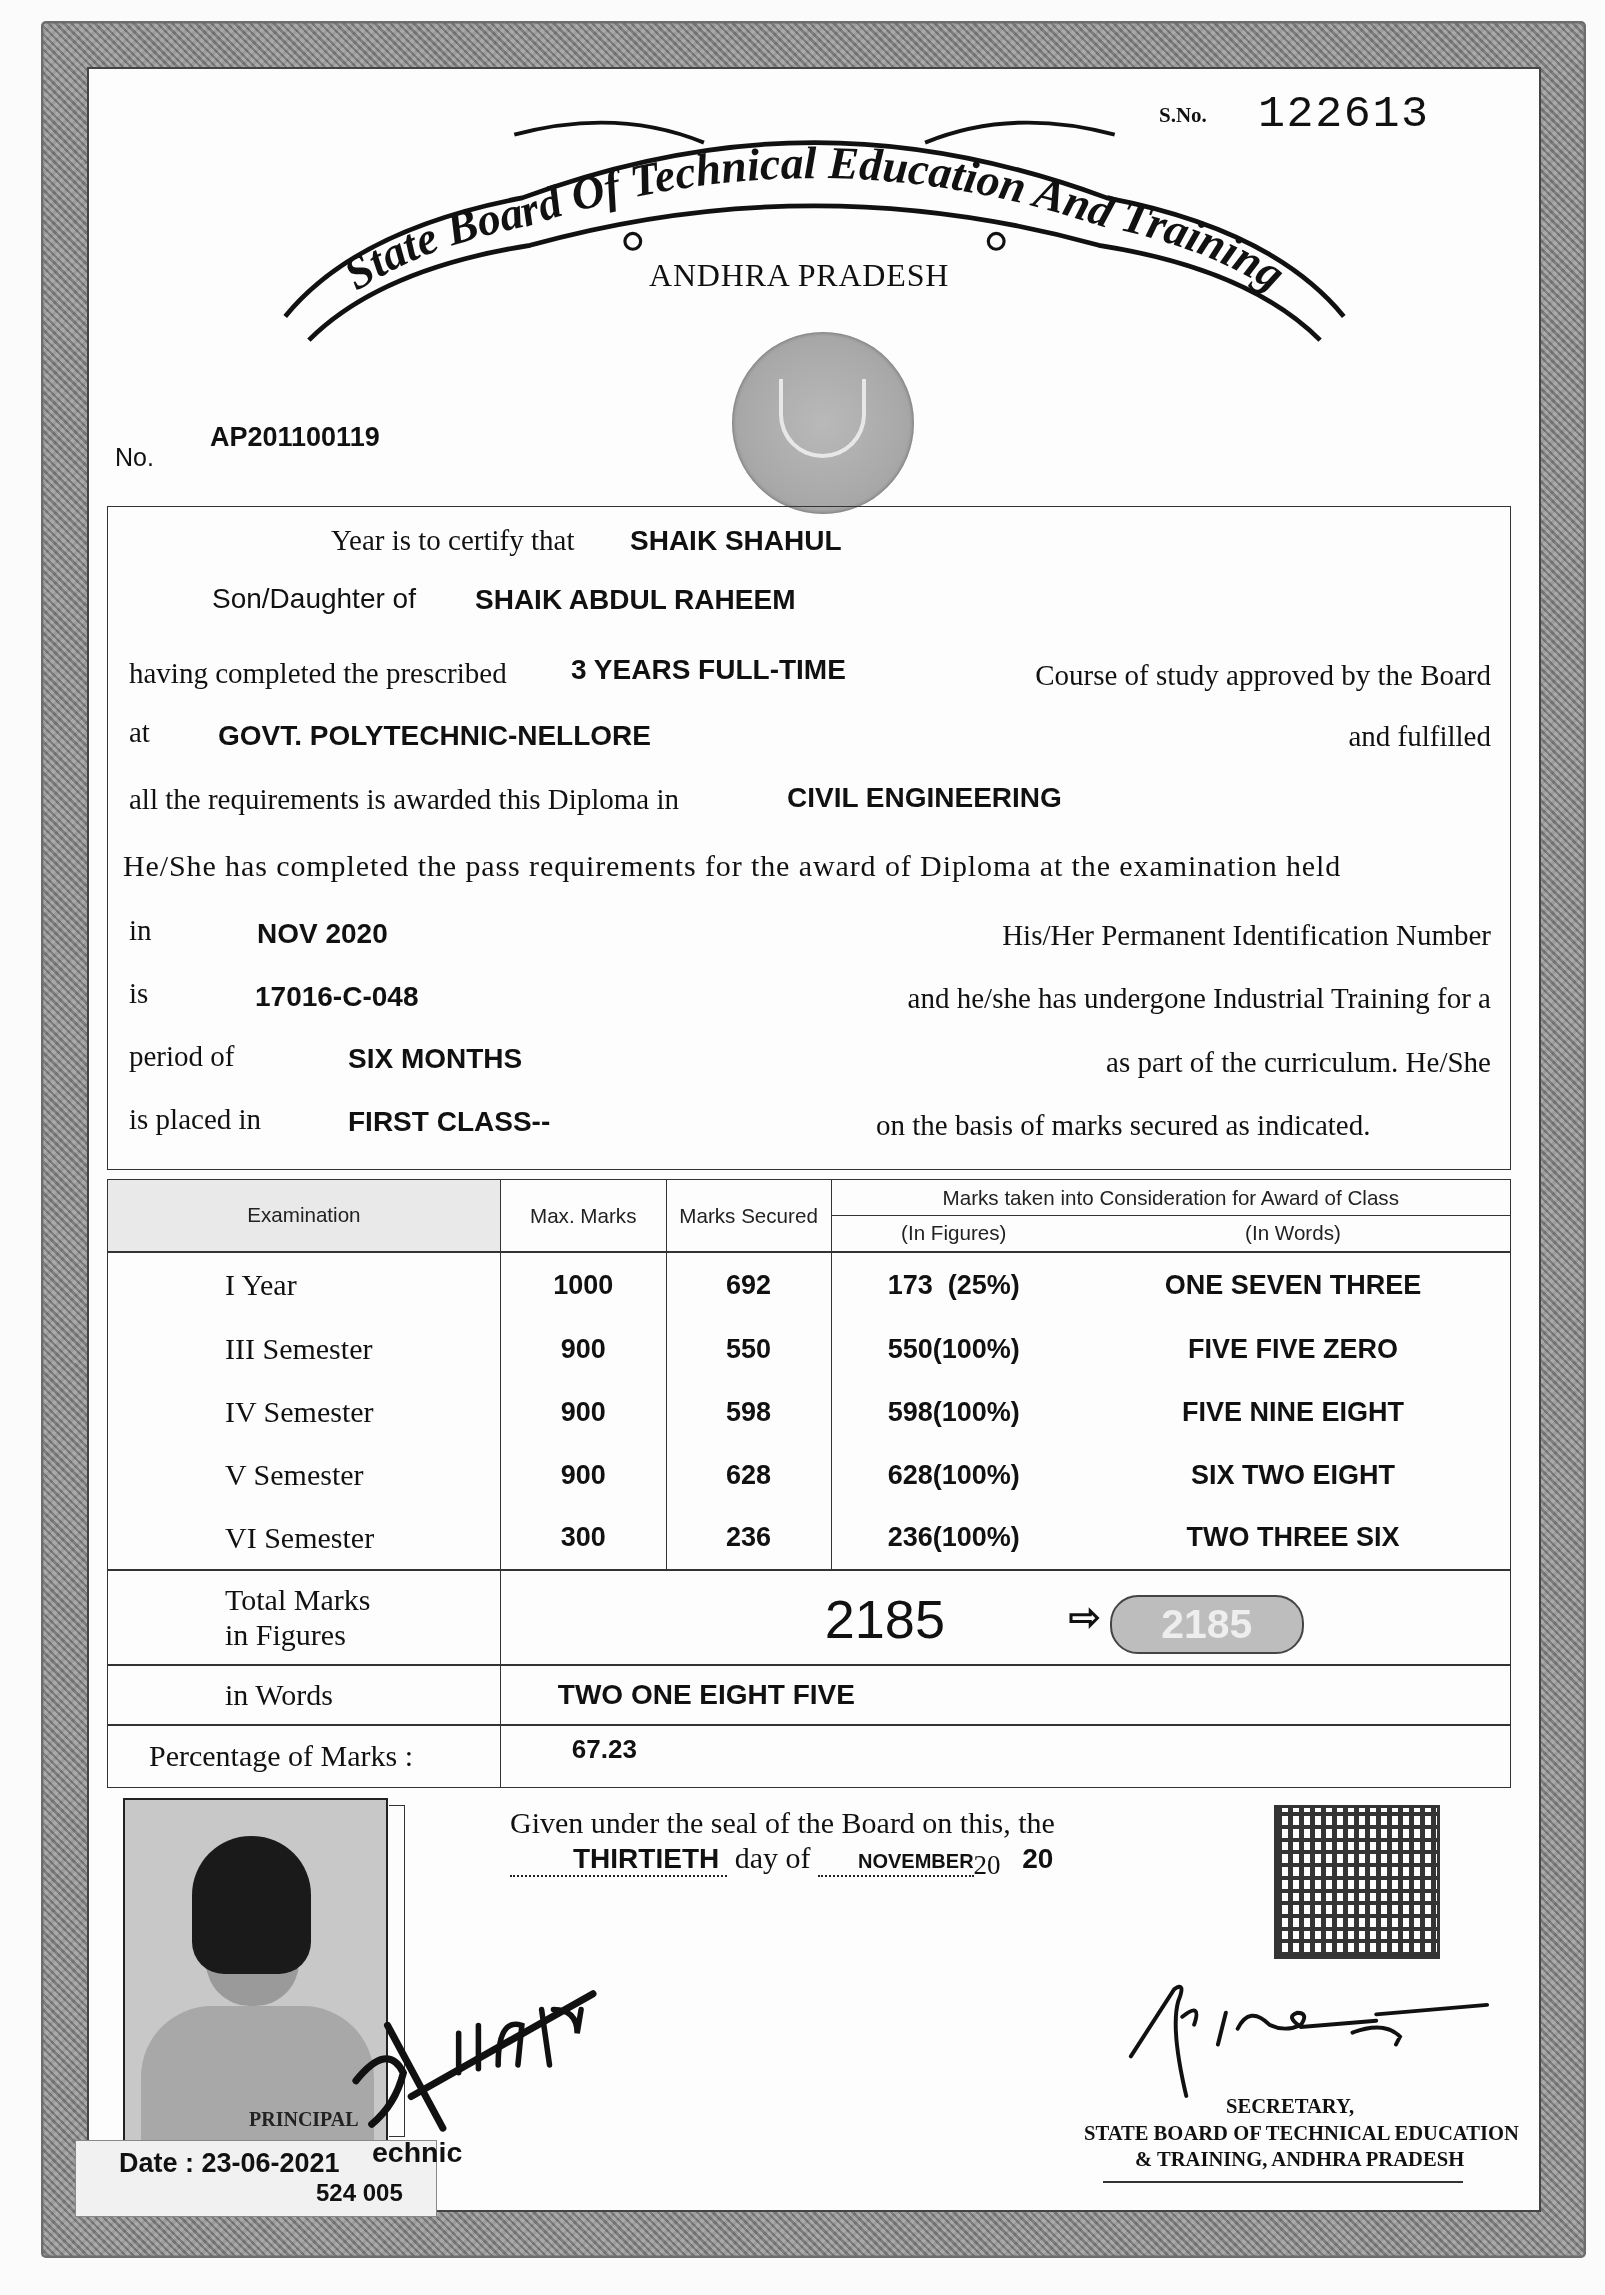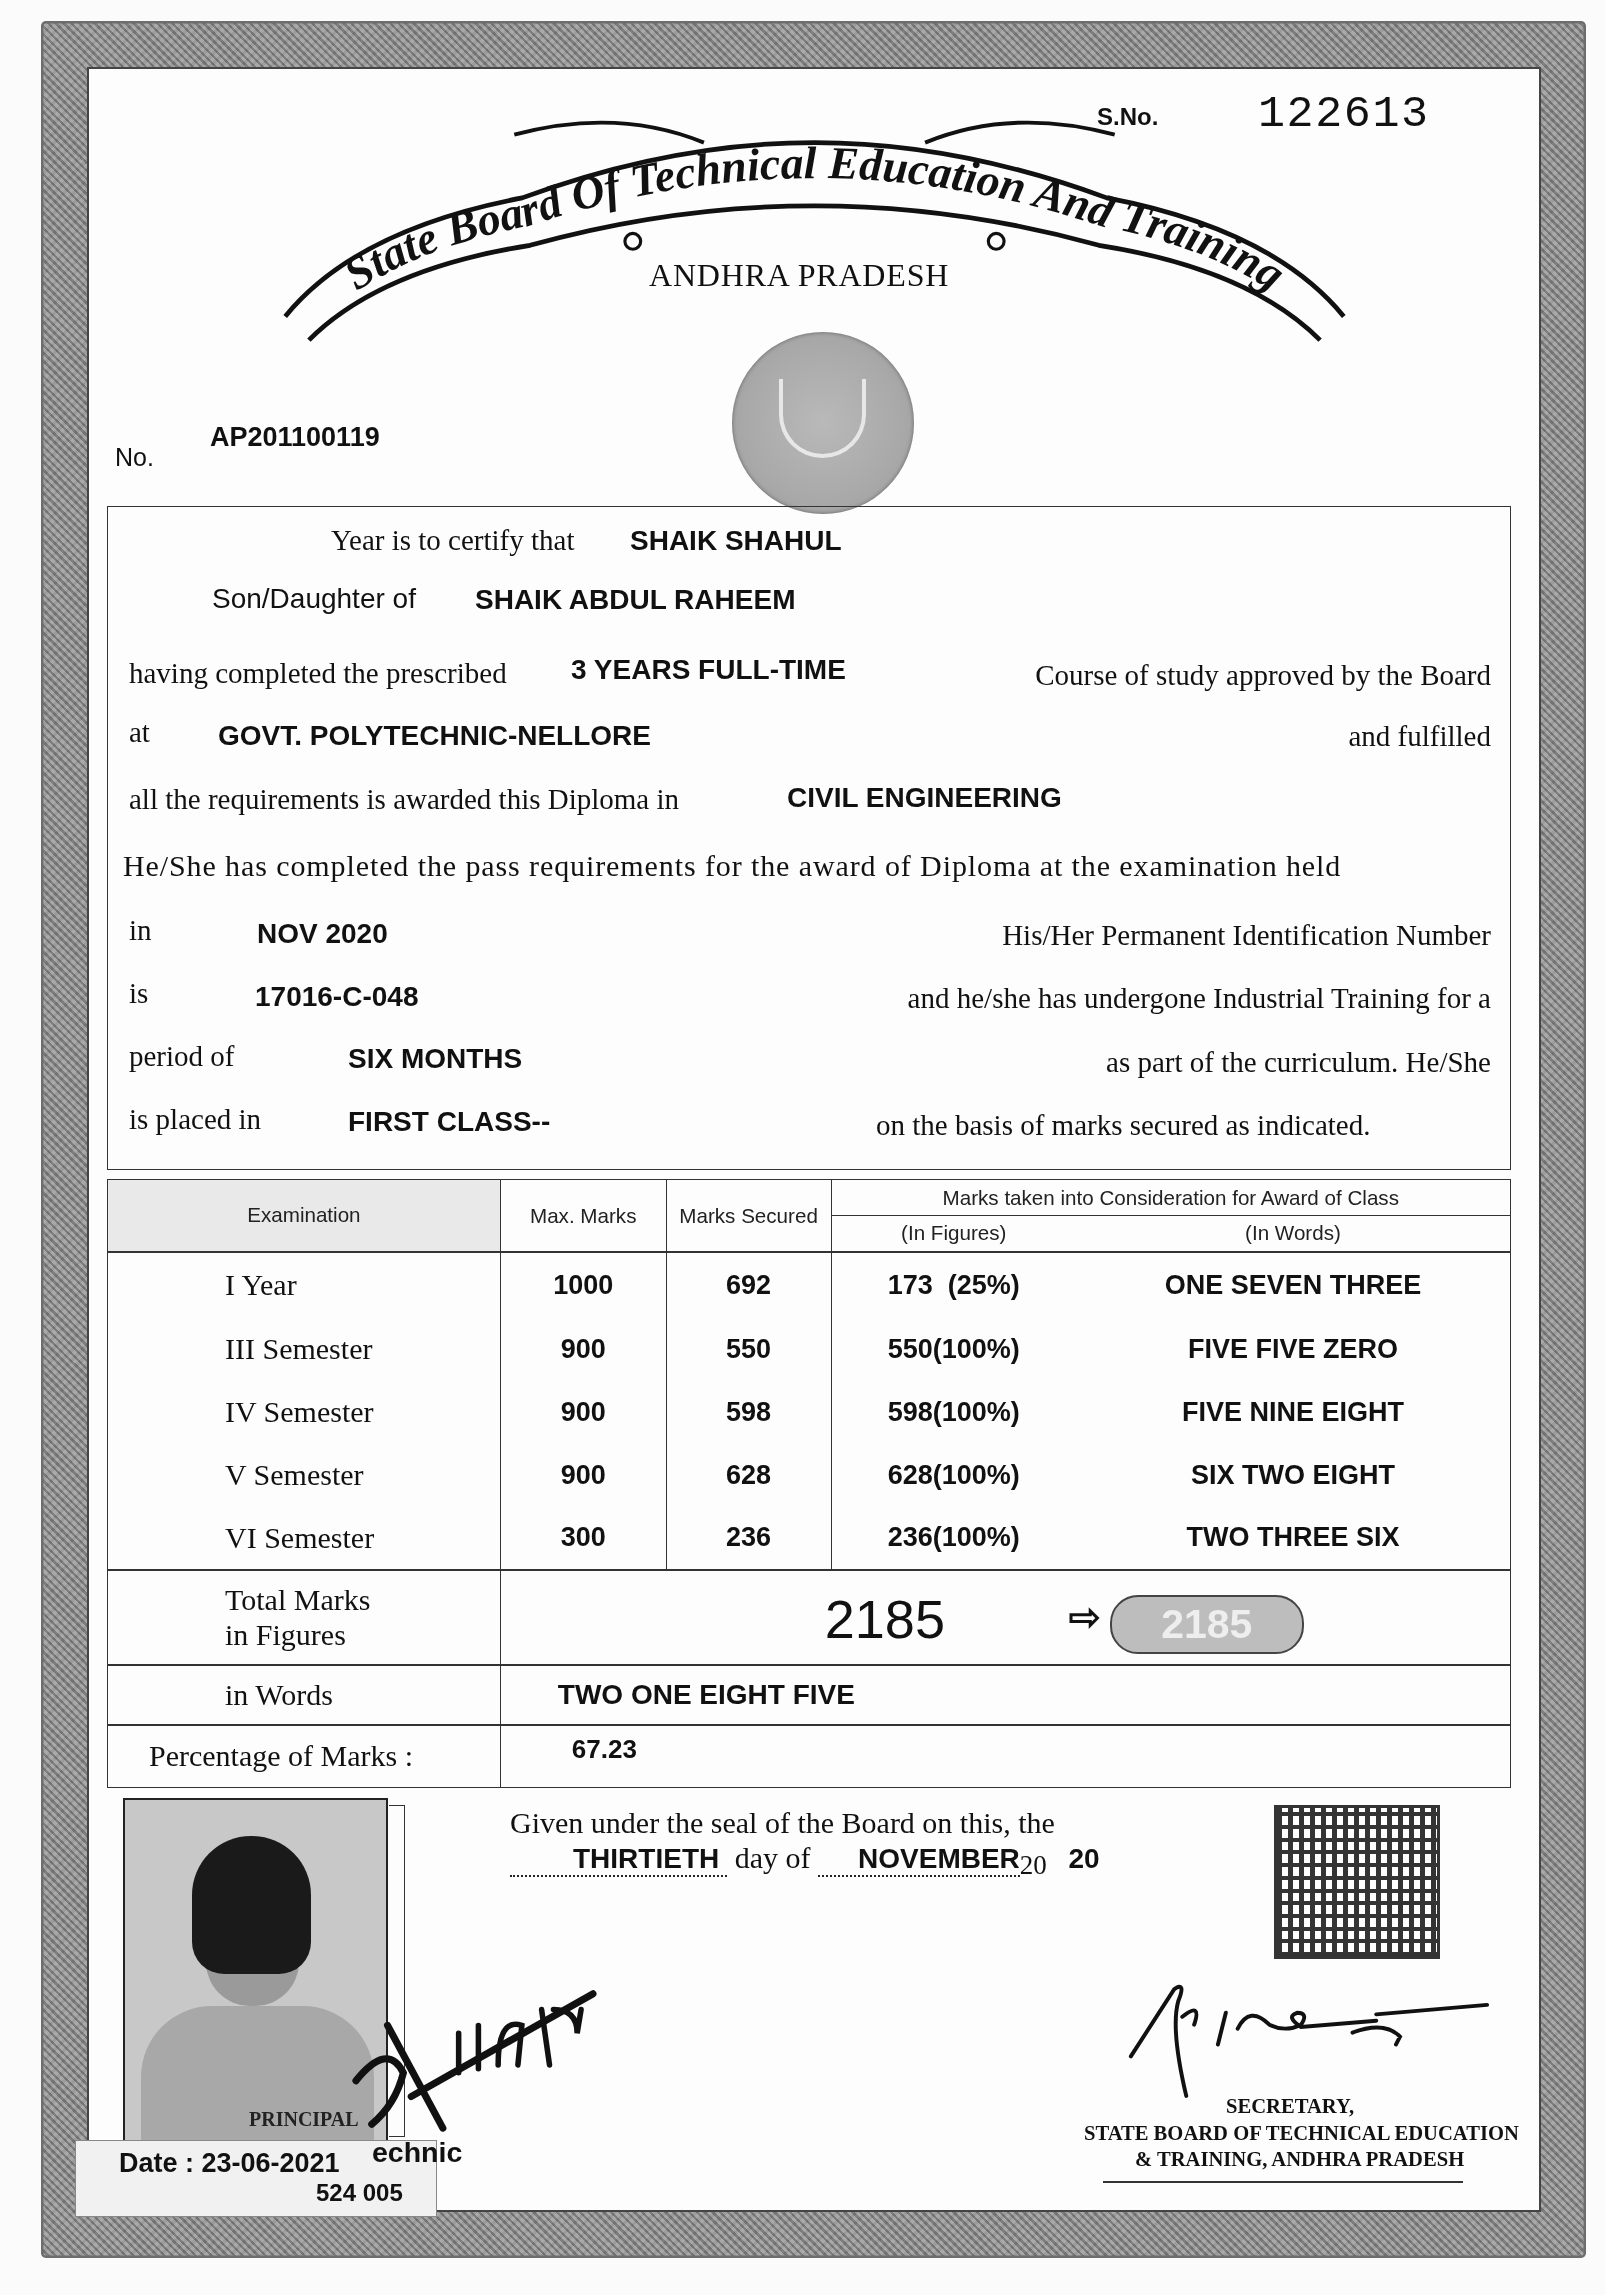--- a/index.html
+++ b/index.html
@@ -15,21 +15,21 @@
              #9a9a9a;
            border-radius:4.7px; box-shadow: inset 0 0 0 2.4px #6d6d6d; }
   #paper { left:87px; top:67px; width:1454px; height:2145px; background:#fdfdfd;
            border:2.4px solid #444; box-sizing:border-box; }
 
   .sans { font-family:"Liberation Sans", sans-serif; }
   .bold { font-weight:bold; }
   .serif { font-family:"Liberation Serif", serif; }
 
   
-  #sno-label { left:1097px; top:103px; font-size:24px; font-weight:bold; font-family:Liberation Sans, sans-serif; }
+  #sno-label { left:1159px; top:103px; font-size:21px; font-weight:bold; font-family:Liberation Serif, serif; }
   #sno-value { left:1258px; top:89px; font-size:45px; font-family:"Liberation Mono", monospace; letter-spacing:1.6px; }
   #banner { left:261px; top:111px; width:1107px; height:237px; }
   #state { left:649px; top:257px; font-size:32px; letter-spacing:0.8px; }
   #seal { left:732px; top:332px; width:182px; height:182px; border-radius:50%;
           background:radial-gradient(circle, #b9b9b9 0%, #a9a9a9 60%, #9c9c9c 100%);
           box-shadow: inset 0 0 4.7px rgba(0,0,0,0.4); }
   #seal .emb { position:absolute; left:47px; top:47px; width:87px; height:79px; border:4.7px solid #e7e7e7;
                border-top:none; border-radius:0 0 47px 47px; box-sizing:border-box; }
   #no-label { left:115px; top:443px; font-size:25px; }
   #no-value { left:210px; top:422px; font-size:27px; font-weight:bold; }
@@ -231,21 +231,21 @@
 </svg>
 <div id="stamp" class="abs"></div>
 <div id="stamp-date" class="abs">Date : 23-06-2021</div>
 <div id="stamp-tech" class="abs">echnic</div>
 <div id="stamp-pin" class="abs">524 005</div>
 
 <div id="given" class="abs">Given under the seal of the Board on this, the</div>
 <div id="date-line" class="abs">
   <span class="dots" style="padding:0 8px 0 63px"><span class="sans bold" style="font-size:28px">THIRTIETH</span></span>
   <span>day of</span>
-  <span class="dots" style="padding:0 0 0 40px"><span class="sans bold" style="font-size:28px">NOVEMBER</span></span><span style="font-size:27px;position:relative;top:6.3px">20</span>
+  <span class="dots" style="padding:0 0 0 40px"><span class="sans bold" style="font-size:20px">NOVEMBER</span></span><span style="font-size:27px;position:relative;top:6.3px">20</span>
   <span class="sans bold" style="font-size:28px;margin-left:14.2px">20</span>
 </div>
 <div id="qr" class="abs"></div>
 
 <svg id="sig-secretary" class="abs" viewBox="0 0 480 150">
   <path d="M20,95 L75,10 Q90,0 80,25 Q70,60 90,145 M85,45 Q110,25 100,55 M130,80 L140,40 M155,60 Q170,30 195,55 Q215,65 235,55 Q245,40 230,40 Q215,45 235,58 L330,50 M300,65 Q340,50 360,70 L355,80 M330,42 L470,30" fill="none" stroke="#111" stroke-width="5" stroke-linecap="round"></path>
 </svg>
 <div id="sec-title" class="abs">SECRETARY,</div>
 <div id="sec-org1" class="abs">STATE BOARD OF TECHNICAL EDUCATION</div>
 <div id="sec-org2" class="abs">&amp; TRAINING, ANDHRA PRADESH</div>

